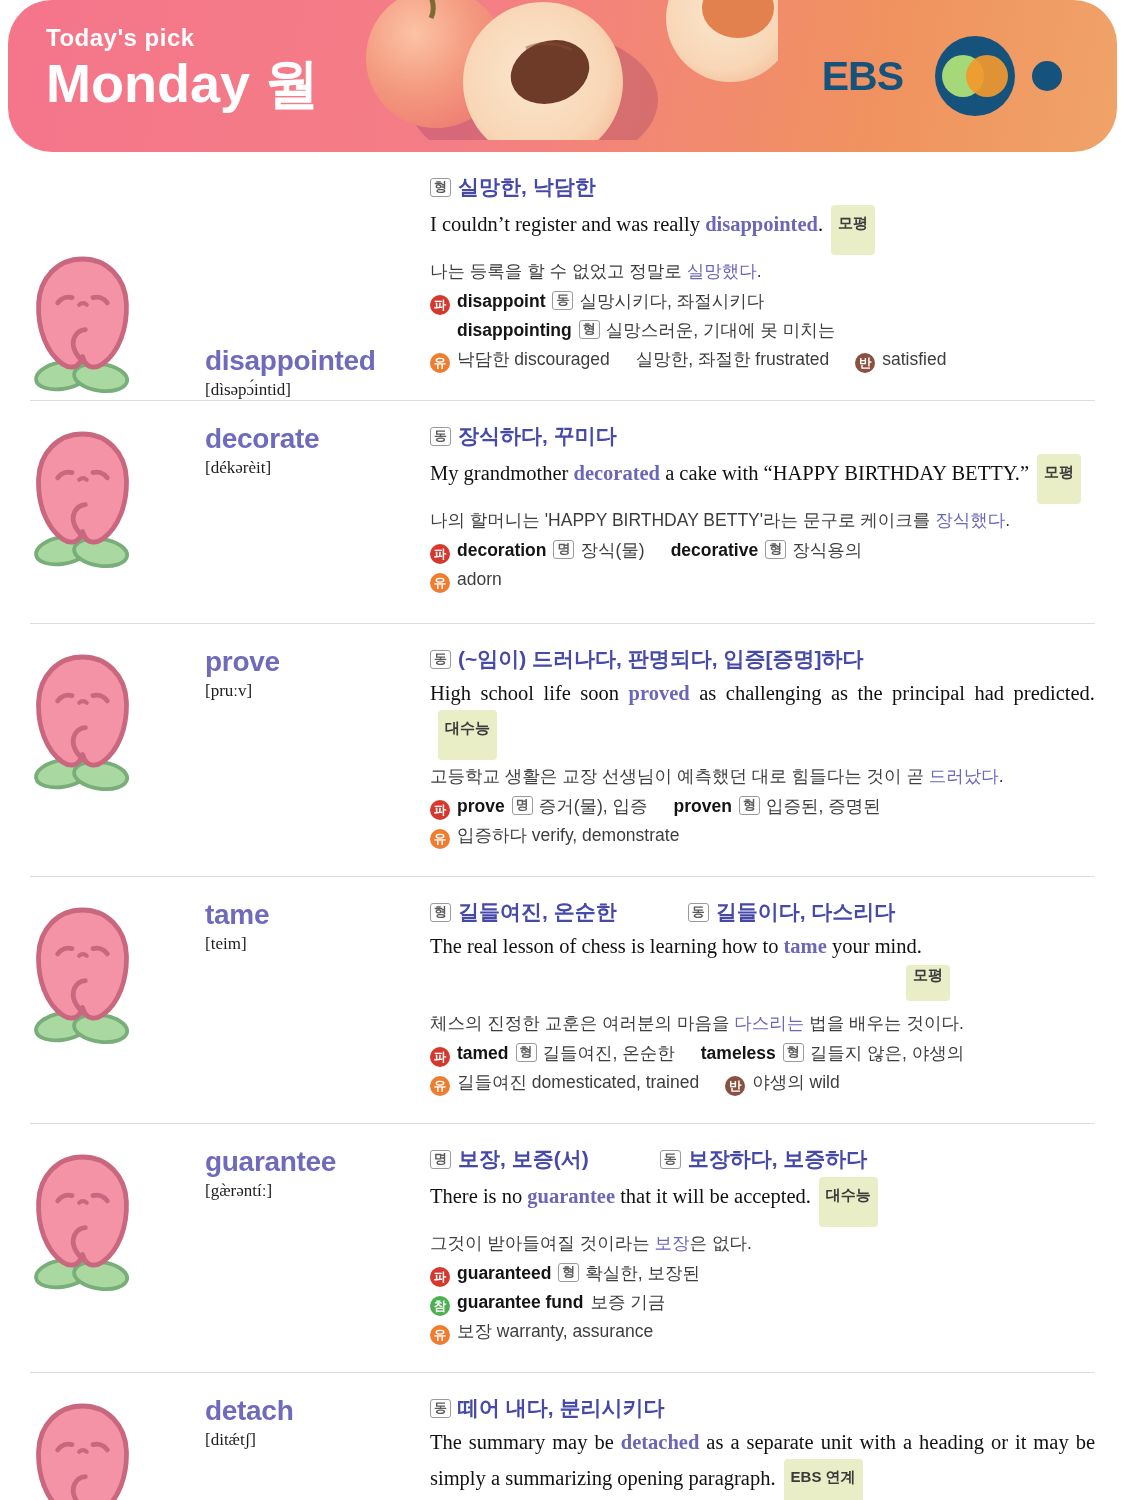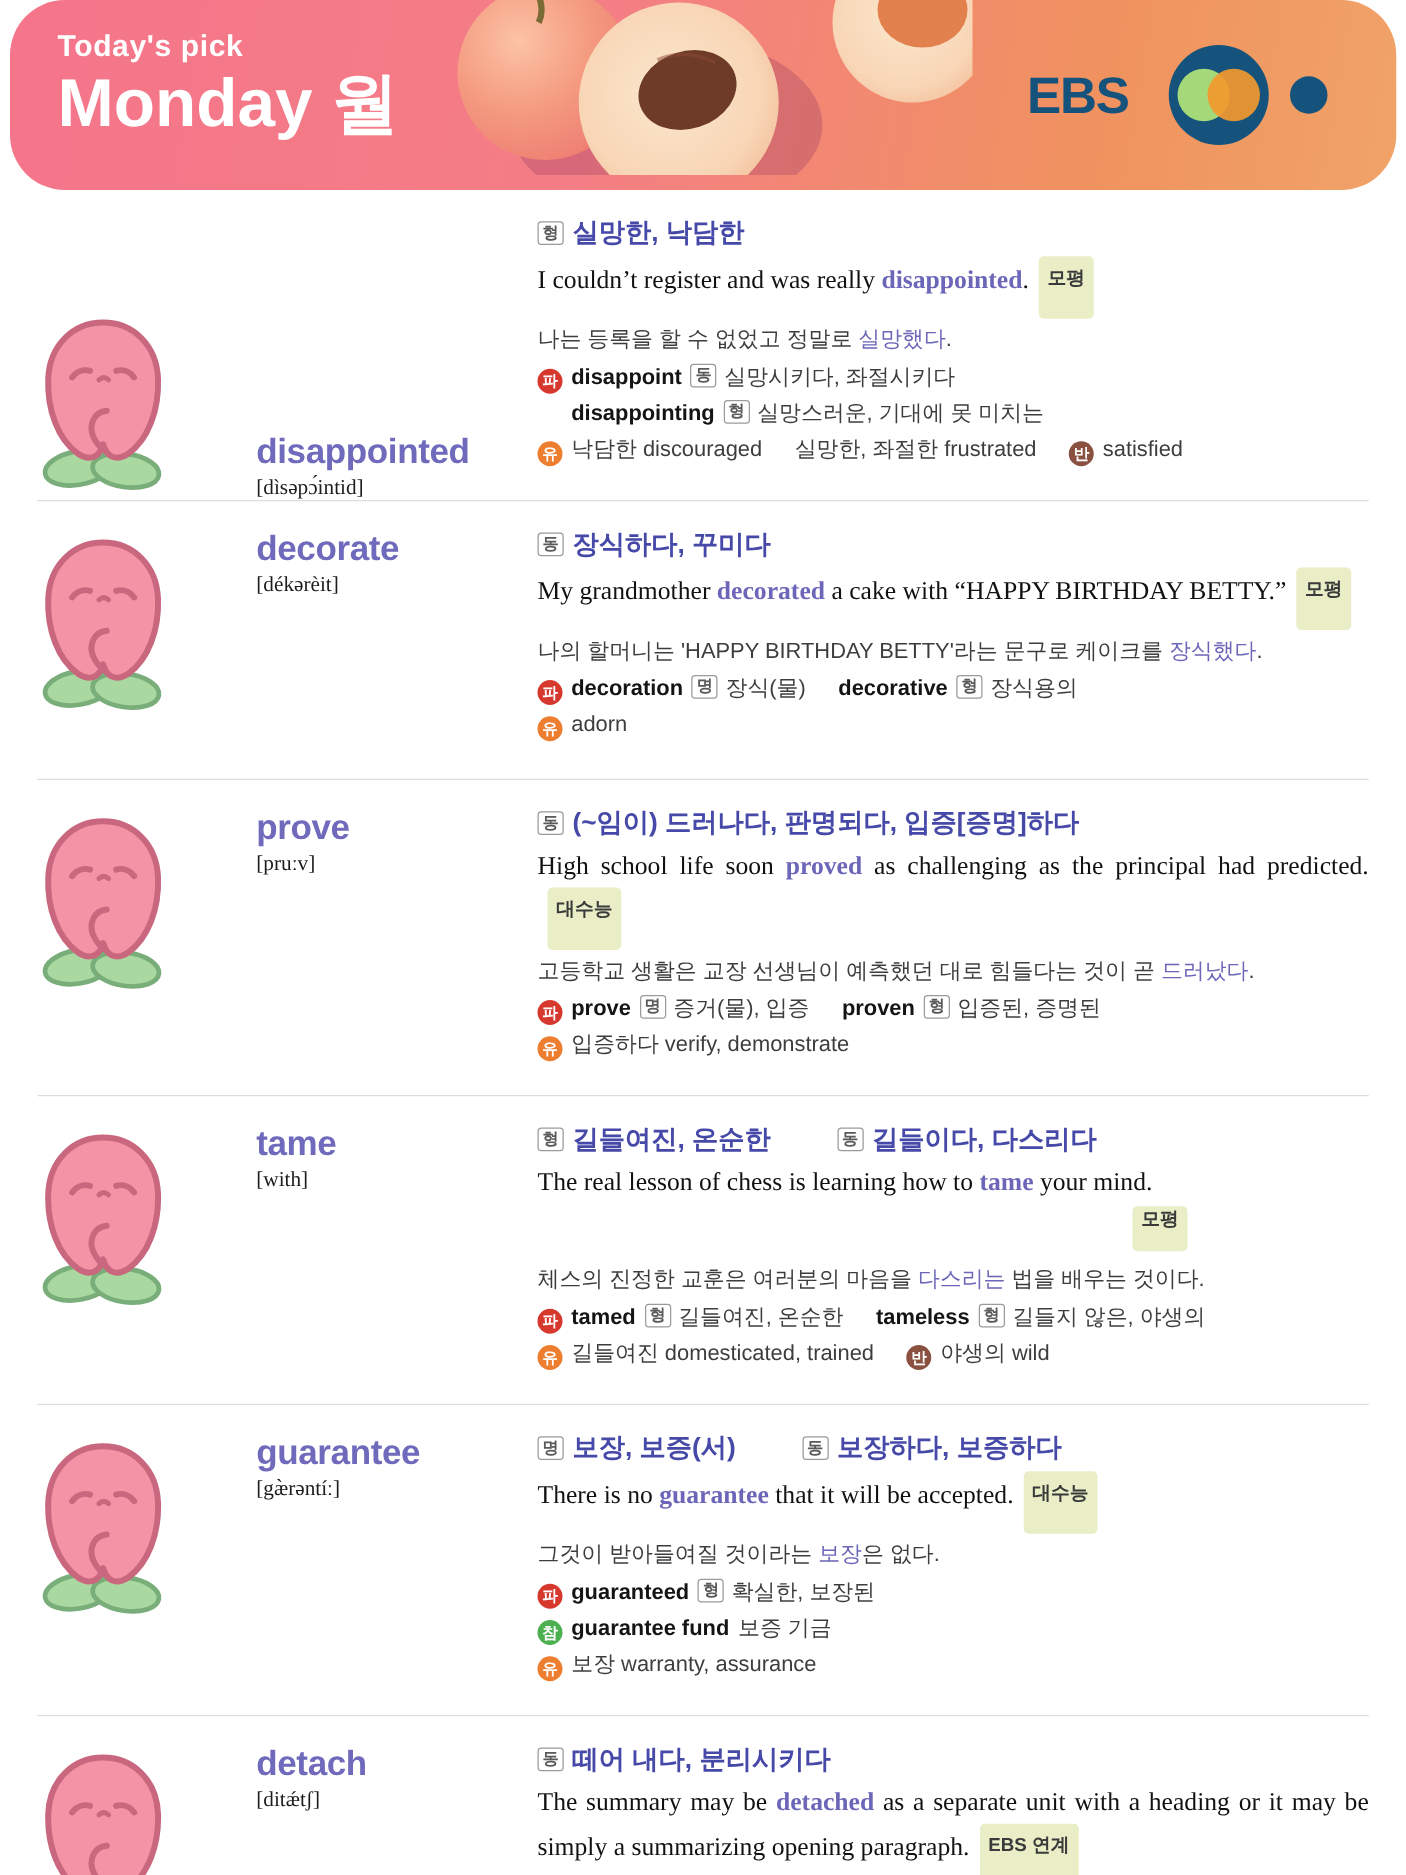--- a/index.html
+++ b/index.html
@@ -30,21 +30,21 @@
   .entry:nth-of-type(4){ min-height:235px; }
   .entry:nth-of-type(5){ min-height:217px; }
   .entry:nth-of-type(6){ min-height:248px; }
   .peach-col { width:105px; flex:none; }
   .word-col { width:295px; flex:none; padding-left:70px; }
   .word { font-size:28px; font-weight:bold; color:#6f6abc; letter-spacing:-.3px; }
   .pron { font-family:"Liberation Serif","DejaVu Serif",serif; font-size:17px; color:#1c1c1c; margin-top:3px; }
   .def-col { flex:1; padding-bottom:26px; }
   .defline { font-size:21px; font-weight:bold; color:#4649a8; line-height:26px; margin-bottom:5px; }
   .defline .pos { margin-right:7px; }
-  .defline .defgroup + .defgroup { margin-left:14px;padding-left:39px; }
+  .defline .defgroup + .defgroup { margin-left:32px;padding-left:39px; }
   .pos {
     display:inline-block; font-size:13px; font-weight:bold; color:#5a5a5a;
     border:1.5px solid #9a9a9a; border-radius:3px; background:#fff;
     height:19px; line-height:16px; padding:0 3px; vertical-align:3px;
   }
   .example {
     font-family:"Liberation Serif","DejaVu Serif",serif; font-size:20.5px;
     color:#111; line-height:33px;
   }
   .example.just { text-align:justify; }
@@ -187,21 +187,21 @@
   <ellipse cx="34" cy="132" rx="28" ry="14" fill="#a9d9a0" stroke="#79ad79" stroke-width="4" transform="rotate(-10 34 132)"></ellipse>
   <ellipse cx="74" cy="134" rx="28" ry="14" fill="#a9d9a0" stroke="#79ad79" stroke-width="4" transform="rotate(8 74 134)"></ellipse>
   <path d="M55 10 C29 10 10 30 9 57 C8 83 17 108 34 120 C42 125.5 50 124 53.5 116 L55 112 L56.5 116 C60 124 68 125.5 76 120 C93 108 102 83 101 57 C100 30 81 10 55 10 Z" fill="#f492a6" stroke="#c9677f" stroke-width="5" stroke-linejoin="round"></path>
   <path d="M58 84 C47 85 43 96 46.5 105 C48.5 110.5 52 114 55 117" fill="none" stroke="#c9677f" stroke-width="5" stroke-linecap="round"></path>
   <path d="M29 56 C33 50.5 39 49 44 50.5" fill="none" stroke="#c9677f" stroke-width="5" stroke-linecap="round"></path>
   <path d="M66 50.5 C71 49 77 50.5 81 56" fill="none" stroke="#c9677f" stroke-width="5" stroke-linecap="round"></path>
   <path d="M51.5 58 C54 55.8 57 55.8 59.5 58" fill="none" stroke="#c9677f" stroke-width="4.2" stroke-linecap="round"></path>
 </svg></div>
       <div class="word-col">
         <div class="word">tame</div>
-        <div class="pron">[with]</div>
+        <div class="pron">[teim]</div>
       </div>
       <div class="def-col">
         <div class="defline"><span class="defgroup"><span class="pos">형</span><span>길들여진, 온순한</span></span><span class="defgroup"><span class="pos">동</span><span>길들이다, 다스리다</span></span></div>
         <div class="example"><span class="ex-t">The real lesson of chess is learning how to </span><span class="ex-hl">tame</span><span class="ex-t"> your mind.</span></div>
         <div class="src-own"><span class="src">모평</span></div>
         <div class="trans"><span>체스의 진정한 교훈은 여러분의 마음을 </span><span class="tr-hl">다스리는</span><span> 법을 배우는 것이다.</span></div>
         <div class="row"><span class="cbadge" style="background: rgb(214, 56, 46);">파</span><span class="bword">tamed</span><span class="pos">형</span><span>길들여진, 온순한</span><span class="gap"></span><span class="bword">tameless</span><span class="pos">형</span><span>길들지 않은, 야생의</span></div>
         <div class="row"><span class="cbadge" style="background: rgb(237, 125, 47);">유</span><span>길들여진 domesticated, trained</span><span class="gap"></span><span class="cbadge" style="background: rgb(138, 81, 64);">반</span><span>야생의 wild</span></div>
       </div>
     </section>

